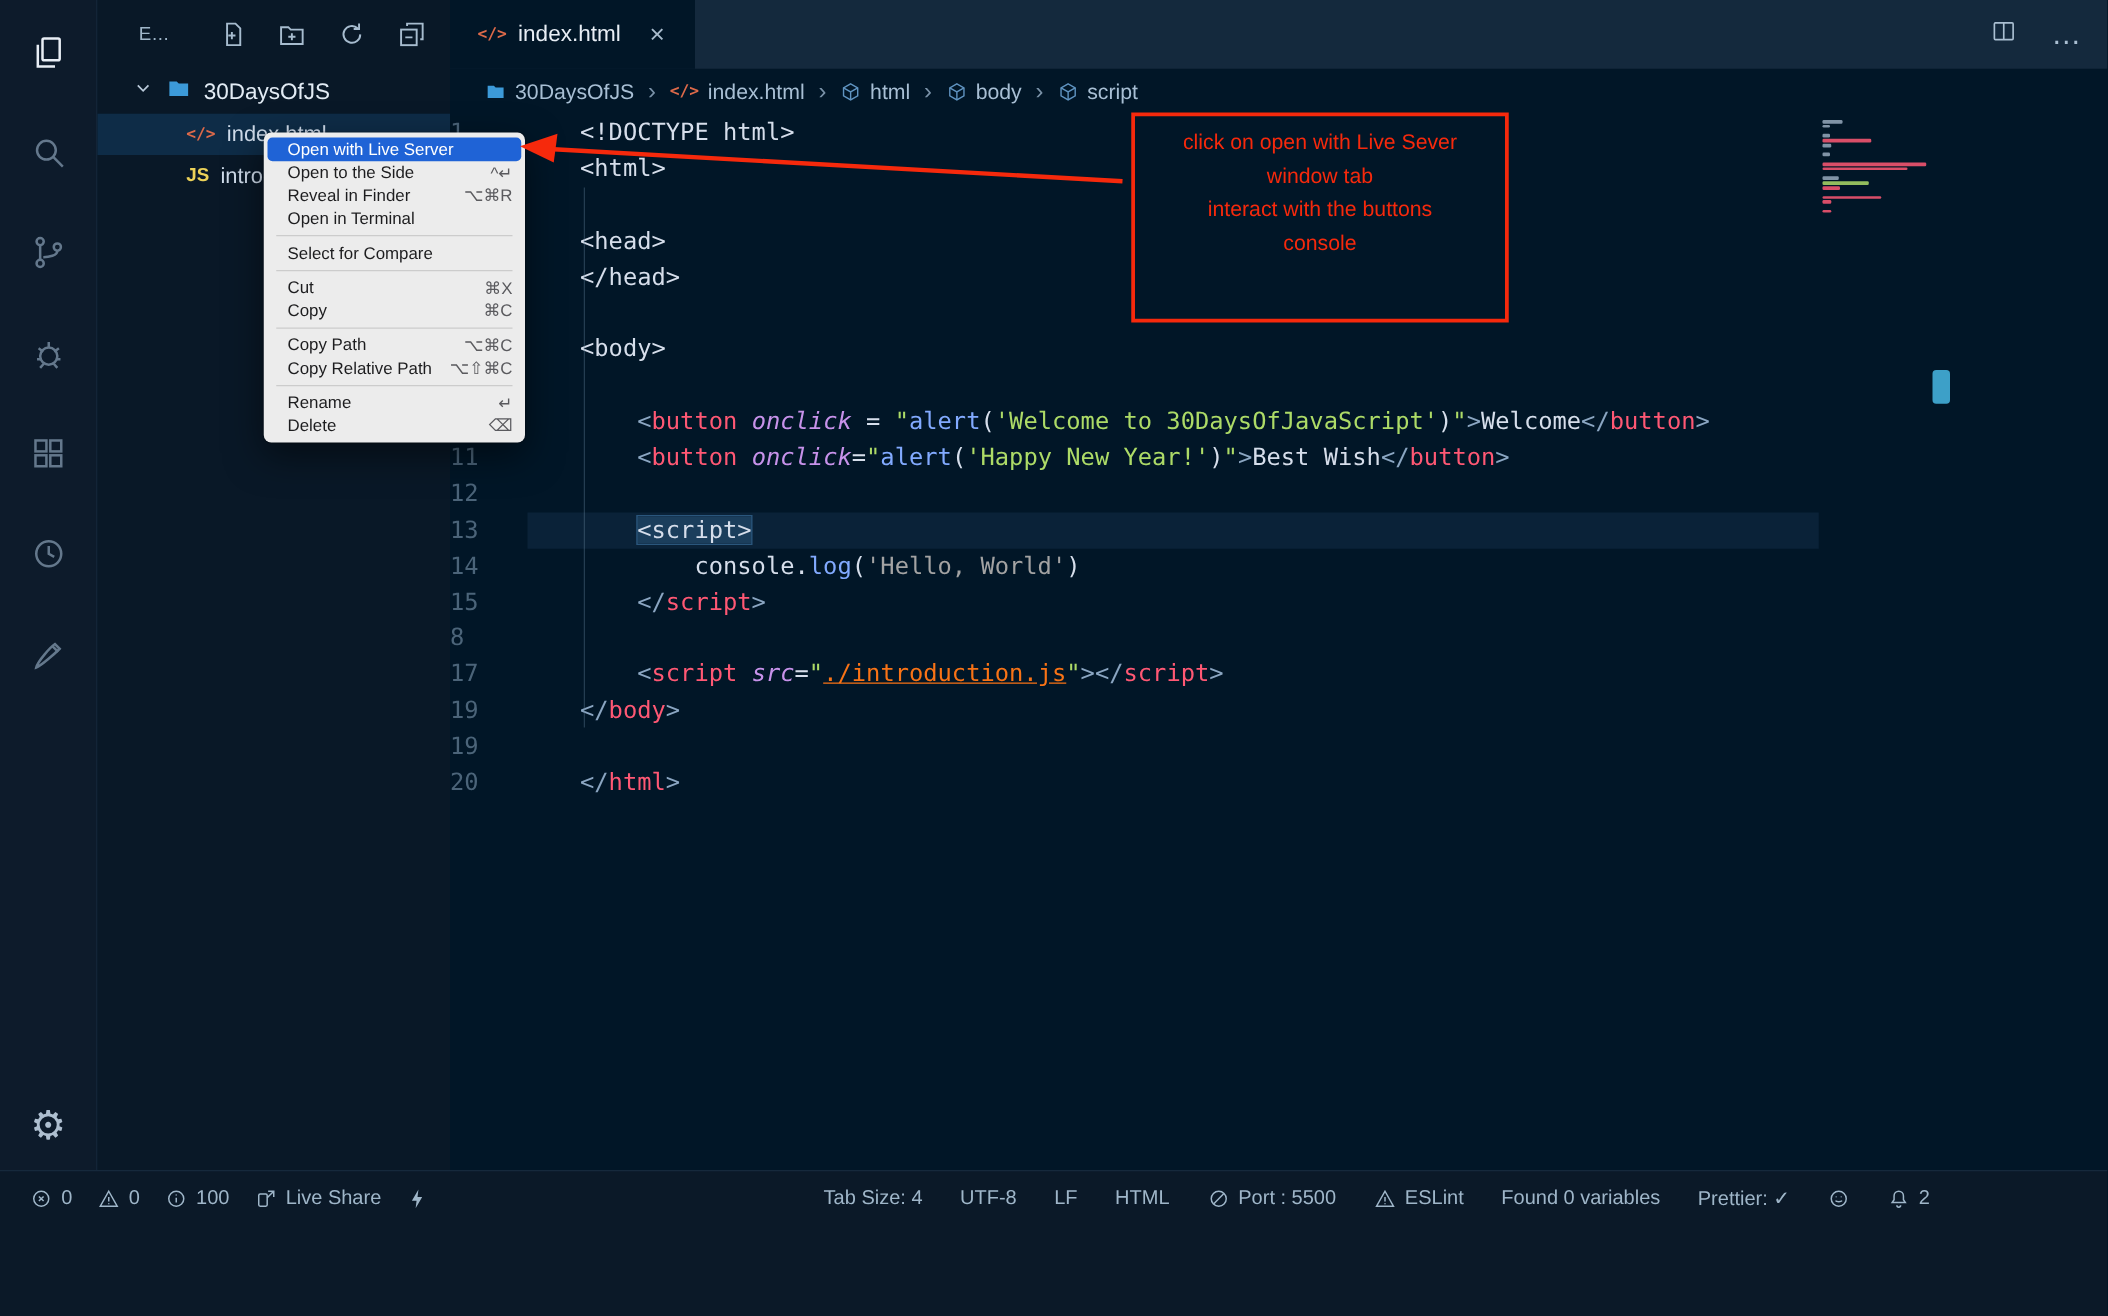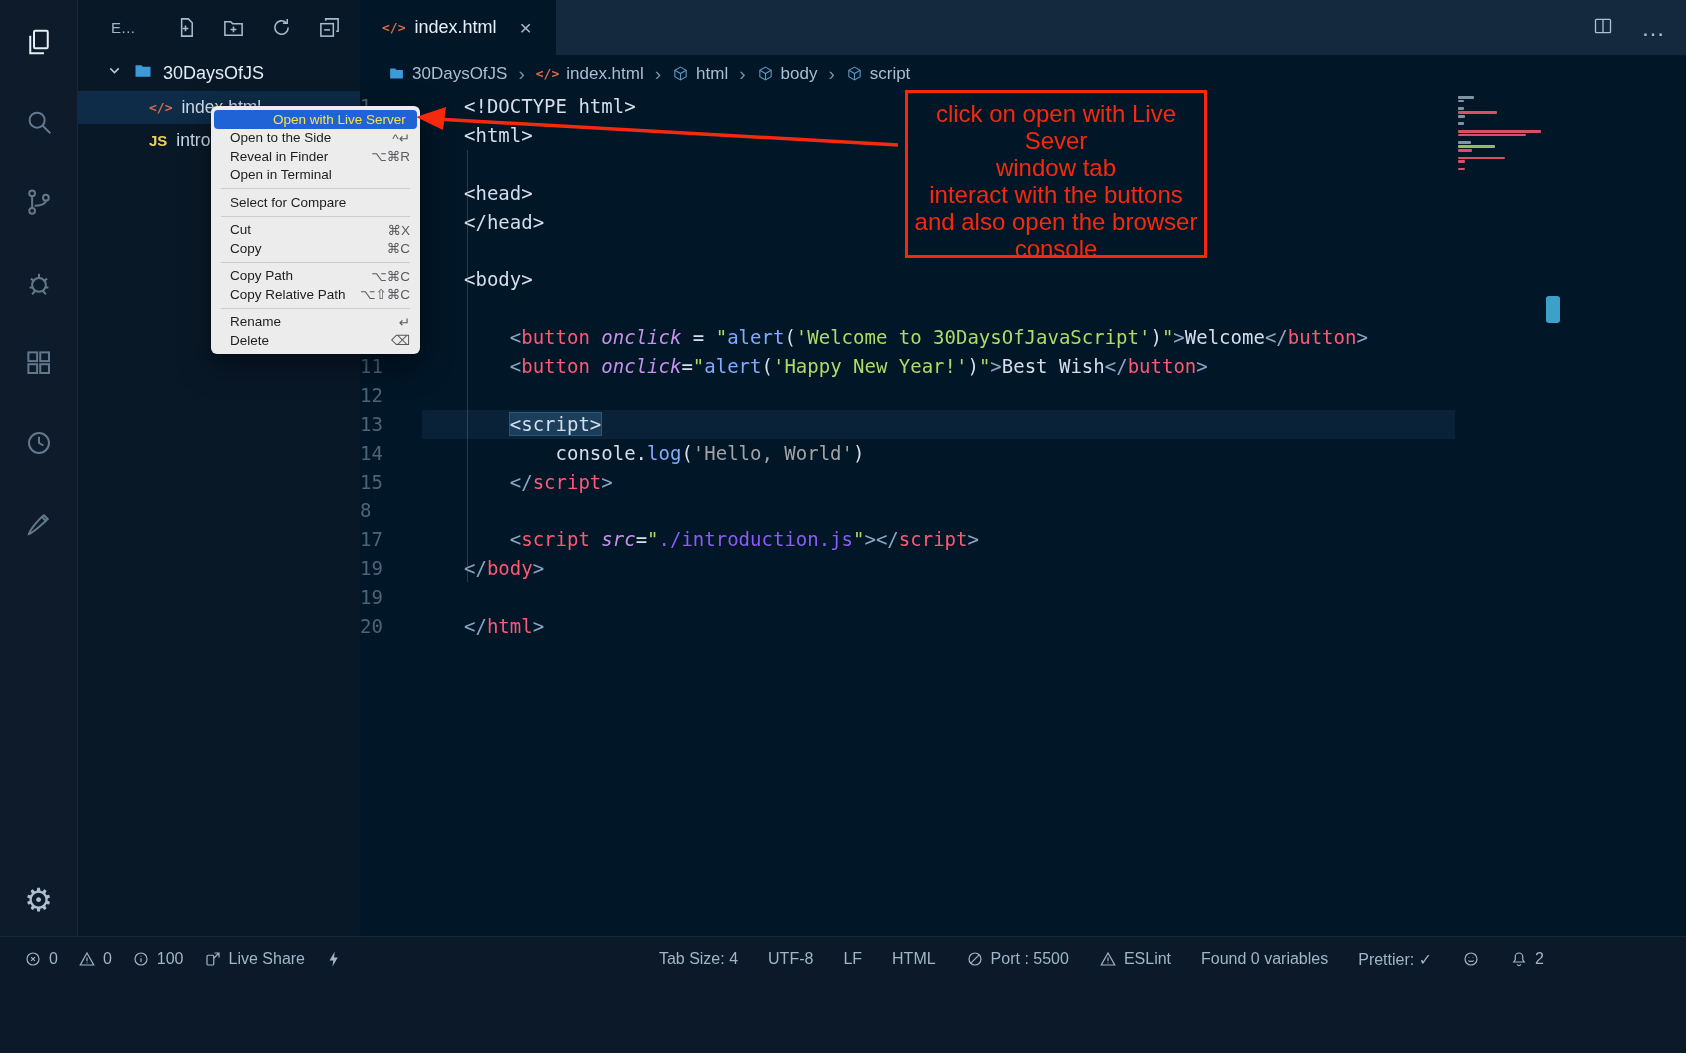--- a/index.html
+++ b/index.html
@@ -44,39 +44,39 @@
   
   .code{position:absolute;left:360px;top:92px;width:1095px;bottom:117px;font-family:"DejaVu Sans Mono",monospace;font-size:19px;z-index:1;}
   .code-line{display:flex;height:28.9px;line-height:28.9px;white-space:pre;}
   .ln{width:62px;color:#4b6479;flex:0 0 62px;}
   .code-text{padding-left:42px;flex:1;}
   .code-line.current .code-text{background:#0a2238;}
   .indent-guide{position:absolute;left:106.5px;top:58px;height:432px;width:1px;background:rgba(95,126,151,.38);}
   .sg-fg{color:#d6deeb}.sg-pun{color:#8ba6c2}.sg-tag{color:#ff5874}
   .sg-attr{color:#c792ea;font-style:italic}.sg-fn{color:#82aaff}
   .sg-str{color:#addb67}.sg-str2{color:#a3a3a3}
-  .sg-link{color:#8b5cf6;}
+  .sg-link{color:#f97316;text-decoration:underline}
   .sg-boxed{color:#d6deeb;background:#1b3e5c;box-shadow:0 0 0 1px #2a567c;}
   
   .minimap{position:absolute;left:1458px;top:96px;width:86px;height:120px;z-index:2;cursor:pointer;}
   .mm-line{height:2.6px;margin-bottom:1.2px;border-radius:1px;opacity:.85;}
   .ruler-marker{position:absolute;left:1546px;top:296px;width:14px;height:27px;background:#3da0c8;border-radius:3px;z-index:2;}
   
   .ctx-menu{position:absolute;left:211px;top:106px;width:209px;background:#ececec;border-radius:6px;
     box-shadow:0 10px 30px rgba(0,0,0,.5),0 0 0 1px rgba(0,0,0,.15);padding:4px 0;z-index:50;
     font-size:13.5px;color:#1d1d1f;}
   .ctx-sep{height:1px;background:#cccccc;margin:4px 10px;}
   .ctx-item{display:flex;align-items:center;height:18.5px;padding:0 10px 0 19px;cursor:pointer;}
   .ctx-label{flex:1;white-space:nowrap;}
   .ctx-shortcut{color:#5a5a5e;margin-left:14px;white-space:nowrap;}
   .ctx-item.highlight{background:#1f63d6;border-radius:4px;margin:0 3px;padding:0 7px 0 16px;}
-  .ctx-item.highlight .ctx-label{color:#fde047;margin-left:43px;}
+  .ctx-item.highlight .ctx-label{color:#ffffff;}
   
   .annotation{position:absolute;left:905px;top:90px;width:302px;height:168px;border:3px solid #f6290c;
-    box-sizing:border-box;color:#f6290c;font-size:24px;line-height:27px;text-align:center;padding-top:7px;z-index:40;}
+    box-sizing:border-box;color:#f6290c;font-size:17px;line-height:27px;text-align:center;padding-top:7px;z-index:40;}
   
   .statusbar{position:absolute;left:0;top:936px;width:1686px;height:117px;background:#0b1928;border-top:1px solid #16293c;z-index:10;}
   .sb-row{position:relative;height:44px;display:flex;align-items:center;color:#9fb6c9;font-size:16px;}
   .sb-left{position:absolute;left:24px;display:flex;align-items:center;gap:20px;}
   .sb-right{position:absolute;right:142px;display:flex;align-items:center;gap:30px;}
   .sb-item{display:flex;align-items:center;gap:7px;cursor:pointer;white-space:nowrap;}
   .sb-item svg{width:18px;height:18px;}
 </style>
 </head>
 <body>
@@ -328,21 +328,20 @@
     <div class="ctx-item">
       <span class="ctx-label">Delete</span>
       <span class="ctx-shortcut">⌫</span>
     </div>
   </div>
 
 <div class="annotation" id="annotation">
     <div>click on open with Live Sever</div>
     <div>window tab</div>
     <div>interact with the buttons</div>
-    <div>and also open the browser</div>
     <div>console</div>
   </div>
 
 <svg style="position:absolute;left:0;top:0;width:1686px;height:1053px;pointer-events:none;z-index:60">
   <line x1="898" y1="145" x2="436" y2="119" stroke="#f6290c" stroke-width="3.5"></line>
   <polygon points="416,117 446,107 443,130" fill="#f6290c"></polygon>
 </svg>
 
 <div class="statusbar">
   <div class="sb-row">

